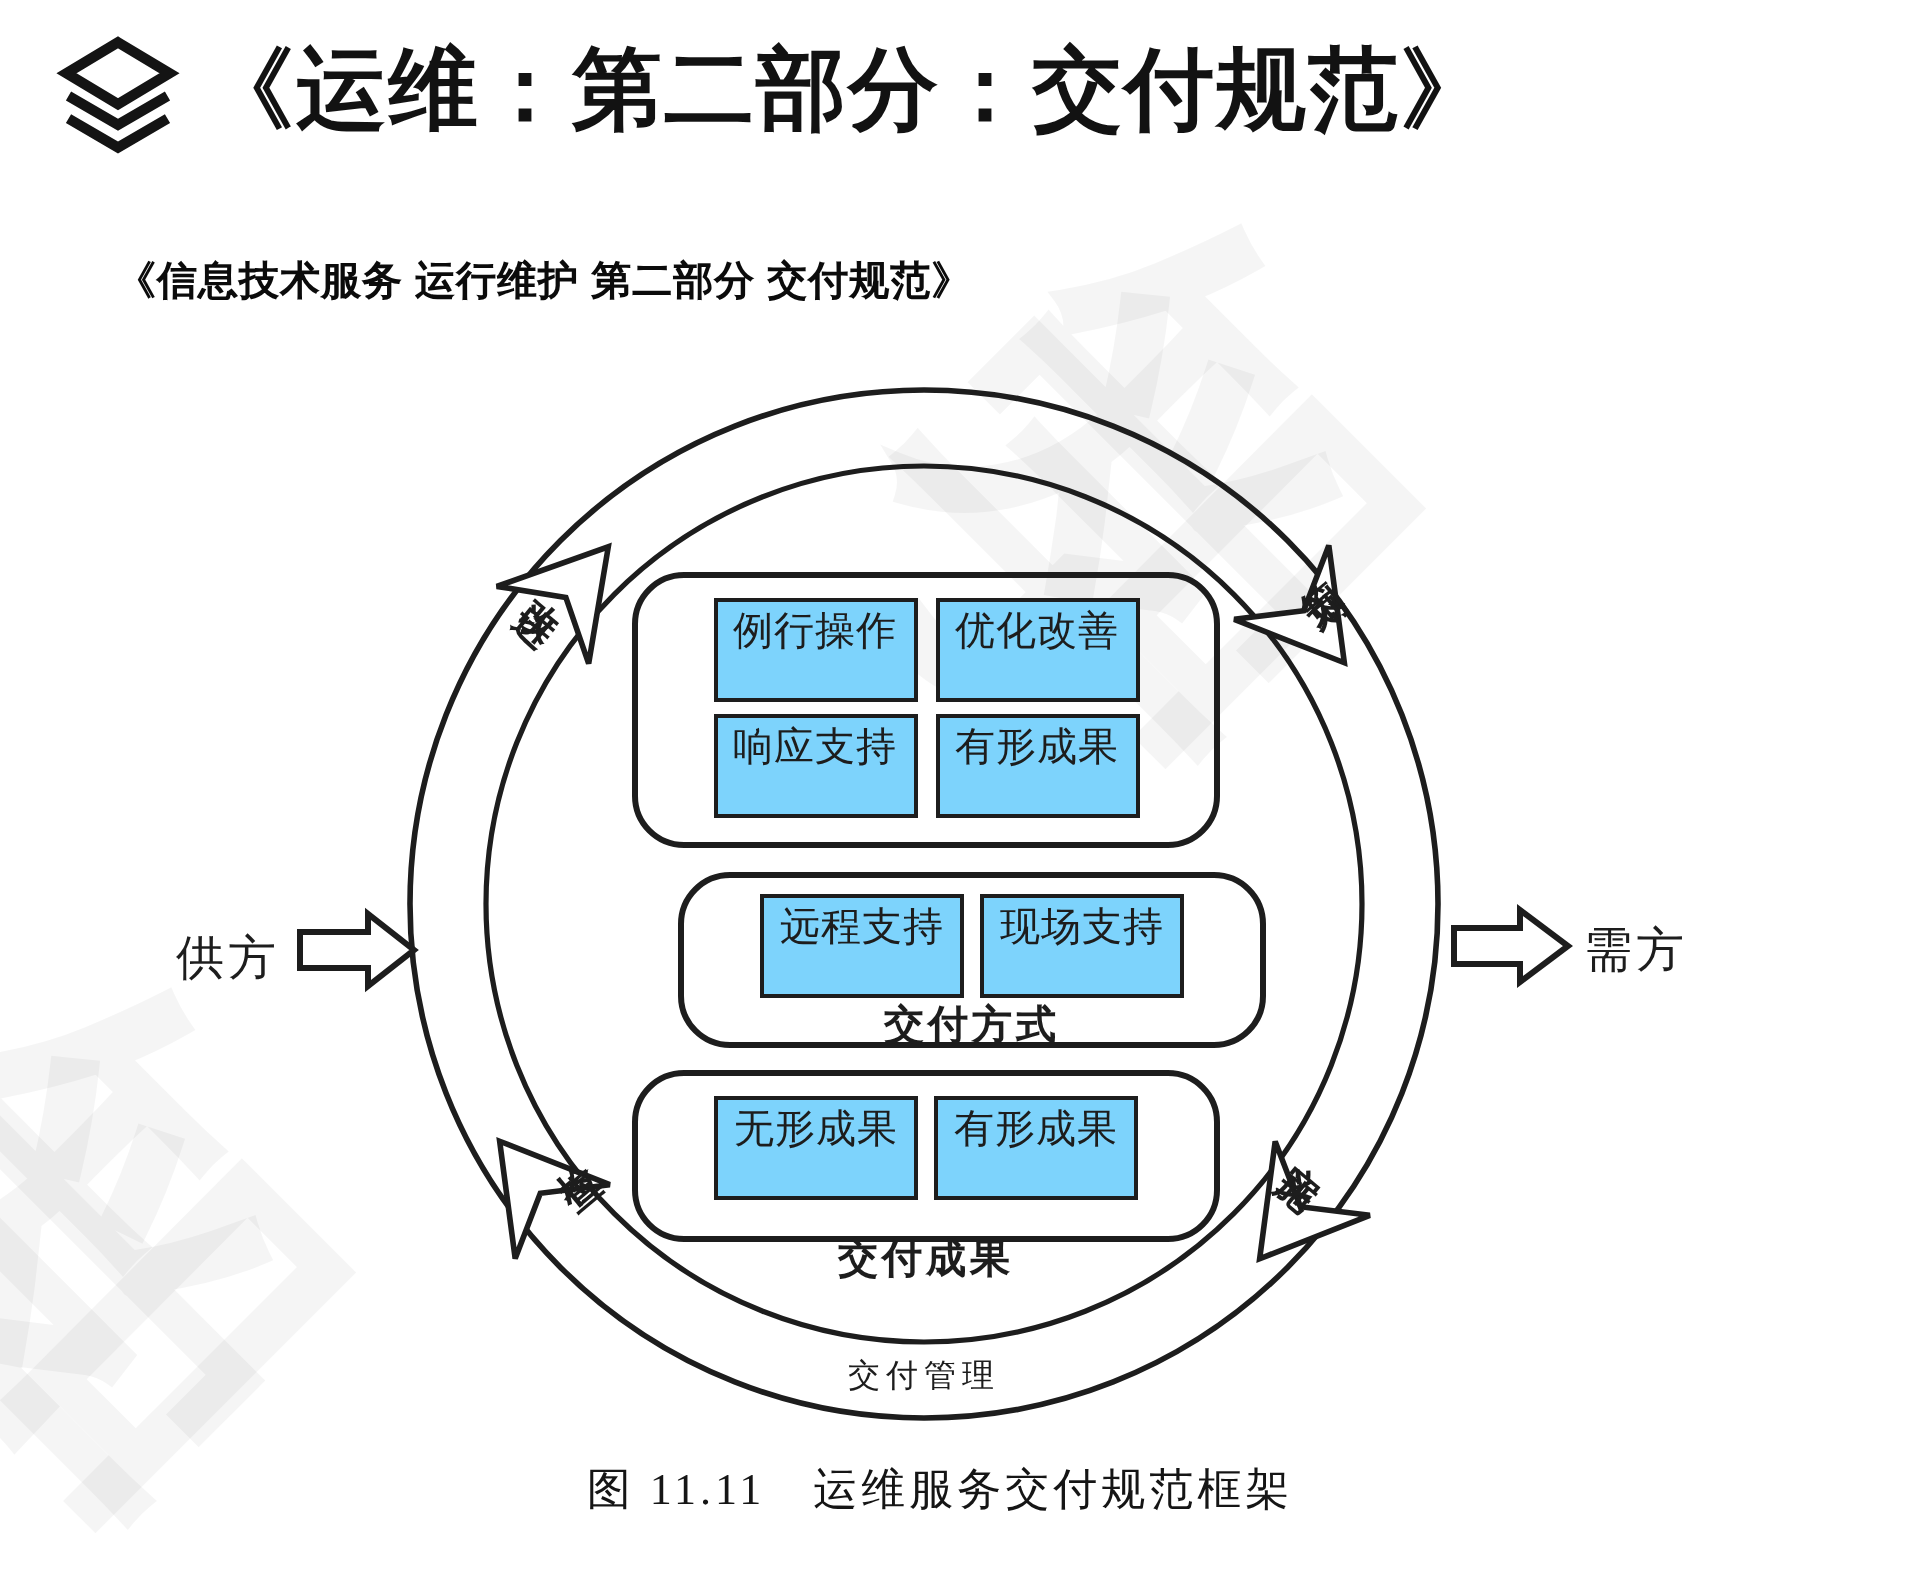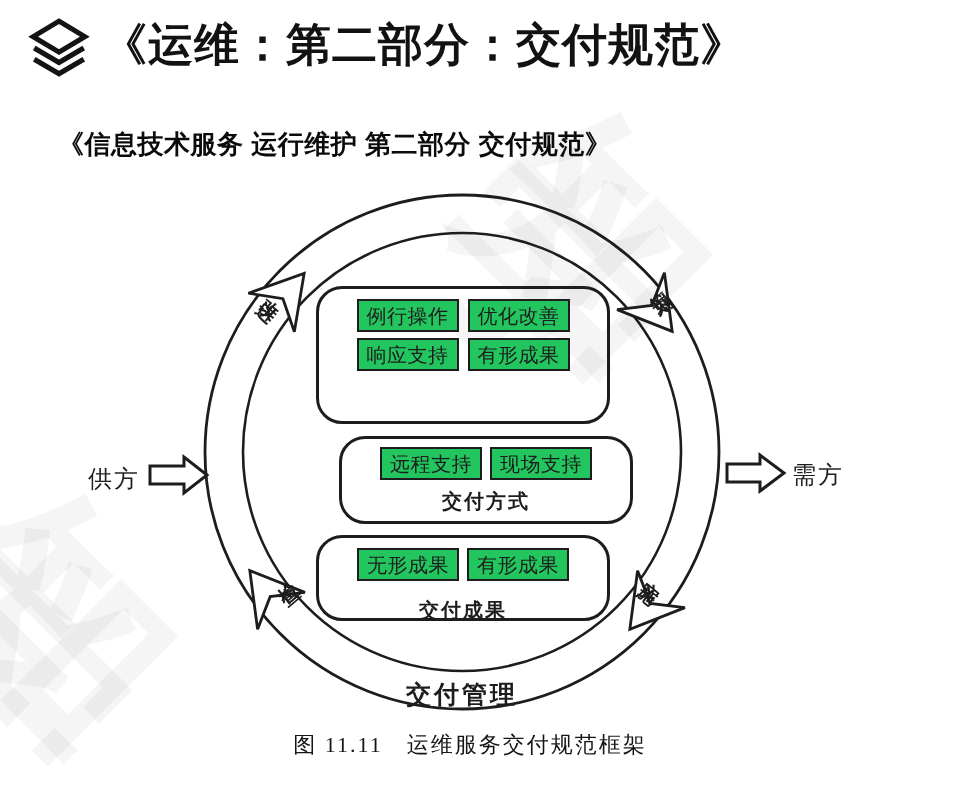--- a/index.html
+++ b/index.html
@@ -14,21 +14,21 @@
   .logo-icon{left:26px;top:14px;width:66px;height:70px;}
   .page-title{
     left:102px;top:16px;width:700px;
     font-family:Liberation Sans, sans-serif;
     font-weight:700;font-size:45px;line-height:58px;color:#121212;
     letter-spacing:1px;white-space:nowrap;
   }
   .subtitle{
     left:58px;top:127px;width:700px;
     font-family:"Liberation Sans", sans-serif;
-    font-weight:700;font-size:26px;color:#0b0b0b;
+    font-weight:700;font-size:20px;color:#0b0b0b;
     letter-spacing:0.5px;white-space:nowrap;
   }
 
   
   .wm{
     font-family:"Liberation Sans", sans-serif;
     font-weight:700;font-size:230px;line-height:230px;
     color:rgba(0,0,0,0.038);
     writing-mode:vertical-rl;text-orientation:upright;
     letter-spacing:46px;white-space:nowrap;
@@ -44,22 +44,22 @@
     border:3px solid #1d1d1d;border-radius:26px;background:transparent;
     display:flex;flex-direction:column;align-items:center;
     z-index:2;box-sizing:border-box;
   }
   .group-1{left:316px;top:286px;width:294px;height:138px;padding-top:10px;}
   .group-2{left:316px;top:436px;width:294px;height:88px;padding-top:8px;margin-left:23px;}
   .group-3{left:316px;top:535px;width:294px;height:86px;padding-top:10px;gap:16px;}
   .items-grid{display:grid;grid-template-columns:repeat(2,102px);gap:6px 9px;justify-content:center;}
   .items-row{display:flex;gap:8px;justify-content:center;}
   .item-box{
-    border:2.5px solid #1d1d1d;background:#22c55e;box-sizing:border-box;
-    width:102px;height:33px;line-height:30px;text-align:center;
+    border:2.5px solid #1d1d1d;background:#7dd3fc;box-sizing:border-box;
+    width:102px;height:52px;line-height:30px;text-align:center;
     font-size:20px;letter-spacing:0.5px;
   }
   .group-label{
     margin-top:auto;padding-bottom:8px;
     font-size:20px;font-weight:600;letter-spacing:2px;
   }
   .group-2 .group-label,.group-3 .group-label{padding-bottom:6px;}
 
   
   .pdca{
@@ -71,21 +71,21 @@
   .pdca-plan    {left:634px;top:283px;transform:rotate(-40deg);}
   .pdca-check   {left:262px;top:574px;transform:rotate(-40deg);}
   .pdca-implement{left:652px;top:572px;transform:rotate(40deg);}
 
   .side-label{font-size:24px;letter-spacing:2px;z-index:3;white-space:nowrap;}
   .supplier{left:88px;top:463px;}
   .demander{left:792px;top:459px;}
 
   .ring-bottom-label{
     left:331px;top:678px;width:262px;text-align:center;
-    font-size:25px;font-weight:700;letter-spacing:3px;z-index:3;
+    font-size:16px;font-weight:400;letter-spacing:3px;z-index:3;
   }
 
   .figure-caption{
     left:0;top:730px;width:940px;text-align:center;
     font-size:22px;font-weight:400;letter-spacing:2px;color:#151515;
     z-index:3;white-space:pre;
   }
 </style>
 </head>
 <body>

